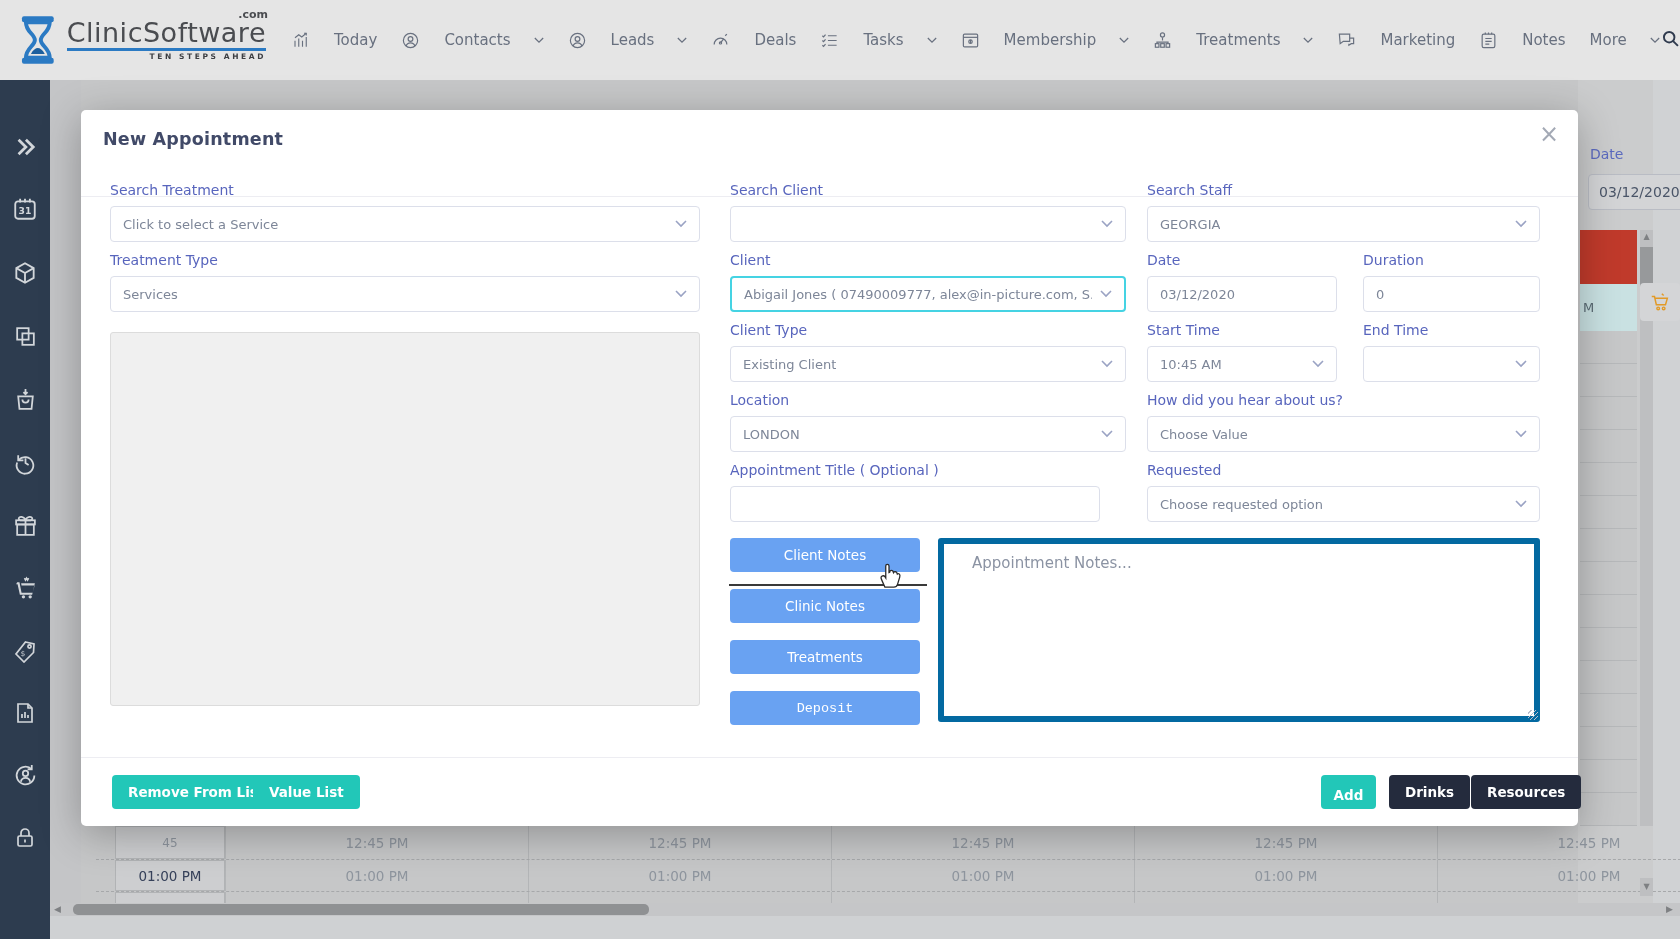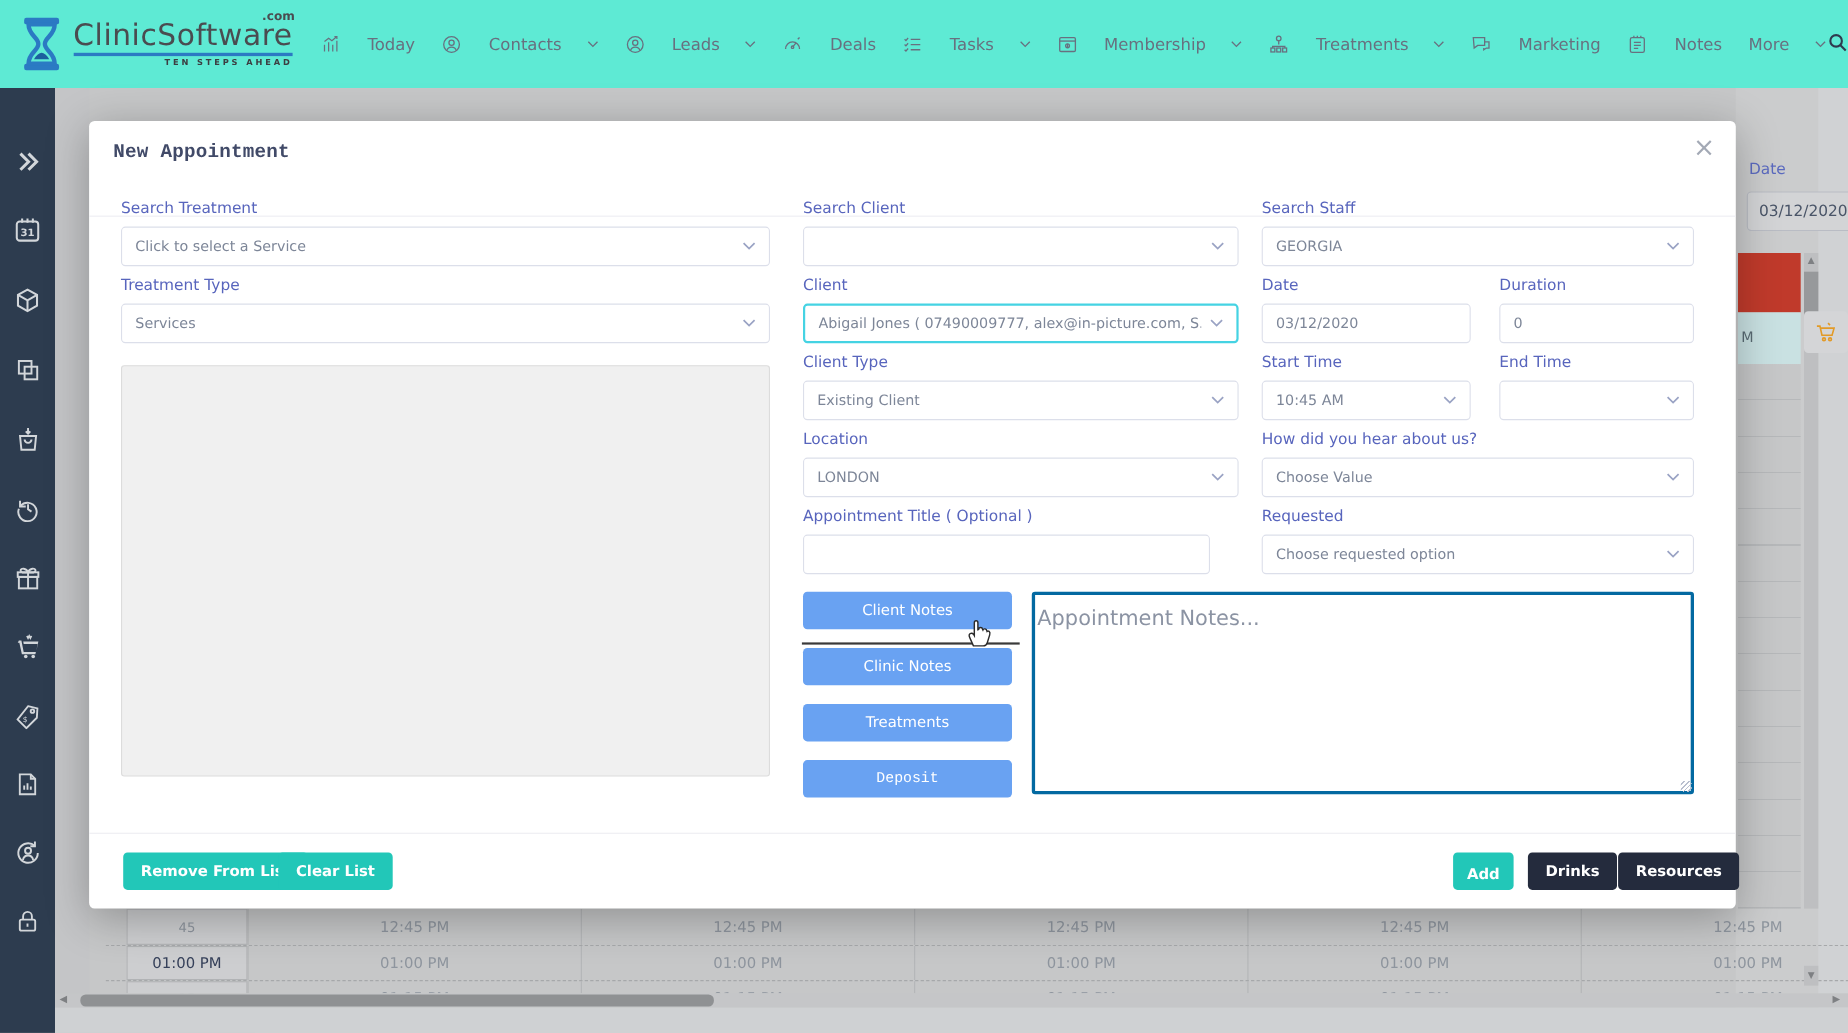--- a/index.html
+++ b/index.html
@@ -1,21 +1,21 @@
 <!DOCTYPE html>
 <html><head>
 <meta charset="utf-8">
 <style>
   * { box-sizing: border-box; margin: 0; padding: 0; }
   html,body { width:1680px; height:939px; }
   body { font-family:"DejaVu Sans","Liberation Sans",sans-serif; overflow:hidden; }
   .screen { position:relative; width:1680px; height:939px; background:#c6c7c8; overflow:hidden; }
 
   
-  .navbar { position:absolute; left:0; top:0; width:1680px; height:80px; background:#5eead4;
+  .navbar { position:absolute; left:0; top:0; width:1680px; height:80px; background:#e5e5e5;
             display:flex; align-items:center; padding:0 18px; z-index:3; }
   .logo { display:flex; align-items:center; gap:9px; width:248px; flex:0 0 auto; }
   .logo-hourglass { width:40px; height:52px; }
   .logo-text { position:relative; line-height:1; }
   .logo-title { font-size:27px; color:#4a4c50; letter-spacing:.5px; font-weight:500; }
   .logo-tld { position:absolute; right:-2px; top:-10px; font-size:11px; color:#4a4c50; font-weight:600; }
   .logo-rule { height:3px; background:#2b7ac3; margin-top:2px; }
   .logo-tagline { font-size:7.5px; font-weight:700; letter-spacing:2.6px; color:#3c3e42; text-align:right; margin-top:2px; }
   .nav-items { display:flex; align-items:center; gap:24px; margin-left:26px; }
   .nav-item { display:flex; align-items:center; gap:24px; color:#68707f; font-size:15px; cursor:pointer; white-space:nowrap; }
@@ -66,40 +66,40 @@
               display:flex; align-items:center; justify-content:center; font-size:13.5px; color:#8e959e; }
   .hscroll { position:absolute; left:50px; top:903px; width:1630px; height:13px; background:#c5c6c8; z-index:2; }
   .hscroll-thumb { position:absolute; left:73px; top:904px; width:576px; height:11px; background:#8f9193; border-radius:5px; z-index:3; }
   .hscroll-left { position:absolute; left:54px; top:903px; font-size:9px; line-height:13px; color:#7e8083; z-index:3; }
   .hscroll-right { position:absolute; left:1666px; top:903px; font-size:9px; line-height:13px; color:#7e8083; z-index:3; }
   .bg-bottom-strip { position:absolute; left:50px; top:916px; width:1630px; height:23px; background:#cfd1d3; z-index:2; }
 
   
   .modal { position:absolute; left:81px; top:110px; width:1497px; height:716px; background:#ffffff;
            border-radius:5px; box-shadow:0 8px 40px rgba(0,0,0,.28); z-index:10; }
-  .modal-title { position:absolute; left:22px; top:19px; font-size:17.5px; font-weight:600; color:#414a68; letter-spacing:.2px;font-family:Liberation Mono, monospace; }
+  .modal-title { position:absolute; left:22px; top:19px; font-size:17.5px; font-weight:600; color:#414a68; letter-spacing:.2px; }
   .modal-close { position:absolute; left:1458px; top:12px; font-size:24px; color:#a3a9b5; cursor:pointer; line-height:1; }
   .modal-hr { position:absolute; left:0; top:86px; width:1497px; height:1px; background:#ededf2; }
   .modal-footer-hr { position:absolute; left:0; top:647px; width:1497px; height:1px; background:#ededf2; }
 
   .lbl { position:absolute; font-size:14px; color:#5865bd; white-space:nowrap; }
   .sel, .tin { position:absolute; height:36px; border:1px solid #dcdfea; border-radius:4px; background:#fff;
                display:flex; align-items:center; padding:0 12px; font-size:13px; color:#7d8698;
                white-space:nowrap; overflow:hidden; cursor:pointer; }
   .sel .chev { margin-left:auto; flex:0 0 auto; stroke:#9aa3c4; fill:none; stroke-width:1.6; }
   .sel-text { overflow:hidden; white-space:nowrap; margin-right:8px; }
   .sel.hl { border:2px solid #45d3e3; }
   .listbox { position:absolute; left:29px; top:222px; width:590px; height:374px; background:#f0f0f0;
              border:1px solid #dcdcdc; border-radius:3px; }
   .note-btn { position:absolute; left:649px; width:190px; height:34px; background:#69a2f2; border:none;
               border-radius:4px; color:#ffffff; font-size:13.5px; font-family:inherit; cursor:pointer; }
   .dark-line { position:absolute; left:648px; top:474px; width:198px; height:2px; background:#3a3a3a; }
-  .notes-area { position:absolute; left:857px; top:428px; width:602px; height:184px; border:3px solid #0369a1;
-                border-radius:3px; resize:none; font-family:inherit; font-size:19px; color:#6d7588;
-                padding:10px 2px; outline:none; }
+  .notes-area { position:absolute; left:857px; top:428px; width:602px; height:184px; border:6px solid #0369a1;
+                border-radius:3px; resize:none; font-family:inherit; font-size:15px; color:#6d7588;
+                padding:10px 28px; outline:none; }
   .notes-area::placeholder { color:#8b93a3; }
   .resize-grip { position:absolute; left:1447px; top:600px; width:10px; height:10px;
                  background:repeating-linear-gradient(135deg,transparent 0 2px,#b9bfcf 2px 3px); pointer-events:none; }
   .btn { border:none; border-radius:4px; color:#fff; font-size:13.5px; font-weight:600; font-family:inherit;
          height:34px; padding:0 16px; cursor:pointer; position:absolute; top:665px; }
   .btn.teal { background:#22c7b8; }
   .btn.dark { background:#242b3d; }
   .cursor-hand { position:absolute; left:795px; top:450px; z-index:12; pointer-events:none; }
 </style>
 </head>
@@ -497,19 +497,19 @@
     <button class="note-btn" style="top:581px;font-family:Liberation Mono, monospace;">Deposit</button>
     <textarea class="notes-area" placeholder="Appointment Notes..." style=""></textarea>
     <div class="resize-grip"></div>
 
     <svg class="cursor-hand" width="26" height="30" viewBox="0 0 32 36">
       <path d="M11 33 L7 24 Q5 20 8 19 Q10 18.5 11.2 20.2 L12 21.5 V7 Q12 4.8 14 4.8 Q16 4.8 16 7 V15 L16.8 14.7 Q17 12.4 19 12.4 Q21 12.4 21.2 14.4 L21.6 15.2 Q22.2 13.6 24 14 Q25.8 14.4 25.9 16 L26.2 16.8 Q27.2 15.8 28.6 16.8 Q30 17.8 29.2 20.6 L26.5 29.5 Q25.4 33 22 33 Z" fill="#ffffff" stroke="#2b2b2b" stroke-width="1.6"></path>
     </svg>
 
     <div class="modal-footer-hr"></div>
     <button class="btn teal" style="left:31px;">Remove From List</button>
-    <button class="btn teal" style="left:172px;">Clear List</button>
+    <button class="btn teal" style="left:172px;">Value List</button>
     <button class="btn teal" style="left:1240px;width:55px;padding:12px;">Add</button>
     <button class="btn dark" style="left:1308px;">Drinks</button>
     <button class="btn dark" style="left:1390px;">Resources</button>
   </div>
 
 </div>
 
 </body></html>

